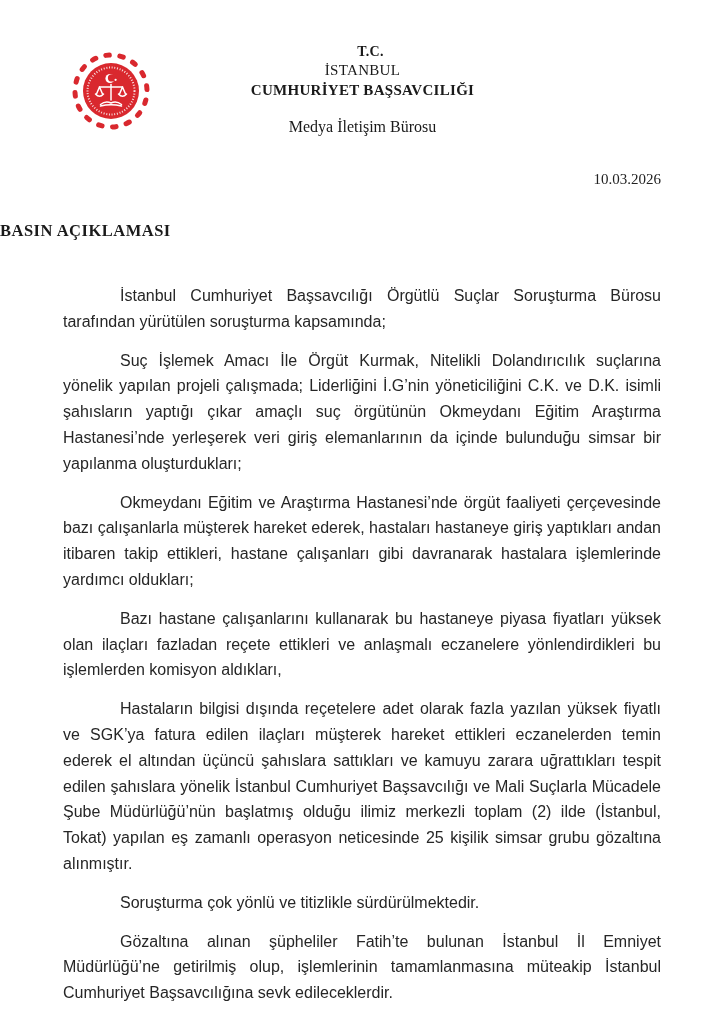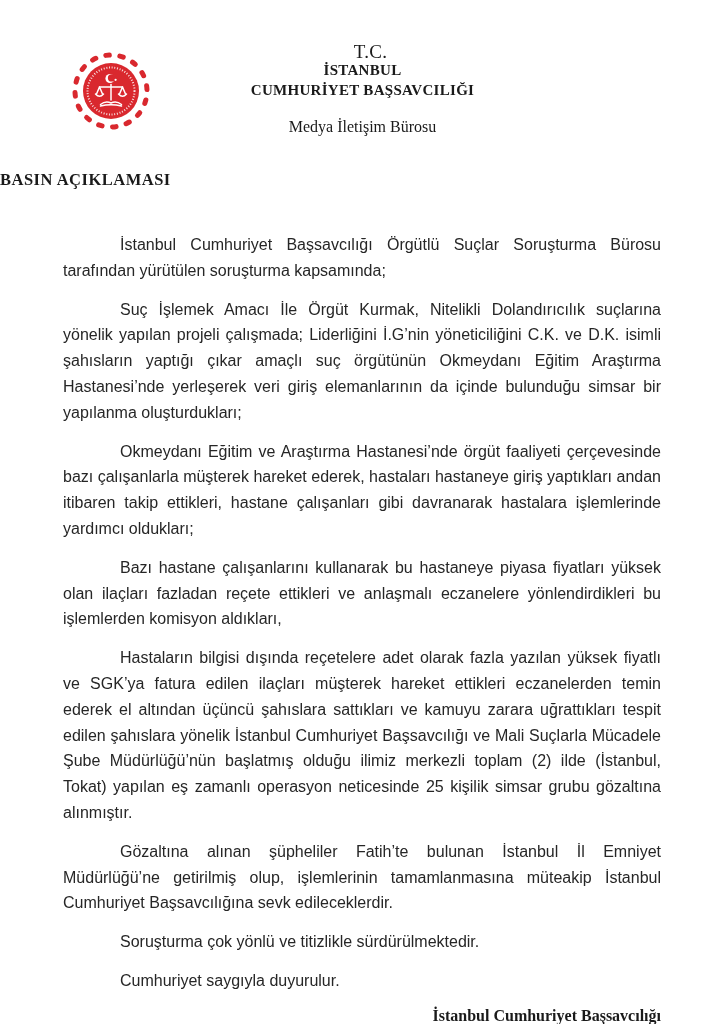--- a/index.html
+++ b/index.html
@@ -10,22 +10,22 @@
   *{box-sizing:border-box;}
   html,body{margin:0;padding:0;background:#e8e8e8;}
   .page{
     width:725px;height:1024px;margin:0 auto;background:#ffffff;
     position:relative;overflow:hidden;
     font-family:"Liberation Serif", serif;color:var(--head-text);
   }
   .header{position:relative;padding-top:42px;}
   .emblem{position:absolute;left:72px;top:52px;width:78px;height:78px;}
   .header-lines{text-align:center;}
-  .h-tc{font-weight:400;font-size:19px;letter-spacing:.3px;line-height:19px;padding-left:16px;}
-  .h-city{font-weight:700;font-size:15px;letter-spacing:.3px;line-height:19px;}
+  .h-tc{font-weight:700;font-size:14px;letter-spacing:.3px;line-height:19px;padding-left:16px;}
+  .h-city{font-weight:400;font-size:15px;letter-spacing:.3px;line-height:19px;}
   .h-office{font-weight:700;font-size:15px;letter-spacing:.3px;line-height:20px;}
   .h-bureau{font-weight:400;font-size:16px;line-height:20px;margin-top:17px;}
   .date-row{margin-top:34px;padding-right:64px;text-align:right;
     font-size:15px;color:#222;}
   .doc-title{margin-top:33px;text-align:left;font-weight:700;
     font-size:16.5px;letter-spacing:.5px;}
   .content{margin:42px 64px 0 63px;}
   .content p{
     margin:0 0 13px 0;
     font-family:"Liberation Sans", sans-serif;
@@ -72,29 +72,30 @@
     </svg>
 
     <div class="header-lines">
       <div class="h-tc">T.C.</div>
       <div class="h-city">İSTANBUL</div>
       <div class="h-office">CUMHURİYET BAŞSAVCILIĞI</div>
       <div class="h-bureau">Medya İletişim Bürosu</div>
     </div>
   </div>
 
+  <div class="date-row">10.03.2026</div>
 
   <div class="doc-title">BASIN AÇIKLAMASI</div>
 
   <div class="content">
     <p>İstanbul Cumhuriyet Başsavcılığı Örgütlü Suçlar Soruşturma Bürosu tarafından yürütülen soruşturma kapsamında;</p>
     <p>Suç İşlemek Amacı İle Örgüt Kurmak, Nitelikli Dolandırıcılık suçlarına yönelik yapılan projeli çalışmada; Liderliğini İ.G’nin yöneticiliğini C.K. ve D.K. isimli şahısların yaptığı çıkar amaçlı suç örgütünün Okmeydanı Eğitim Araştırma Hastanesi’nde yerleşerek veri giriş elemanlarının da içinde bulunduğu simsar bir yapılanma oluşturdukları;</p>
     <p>Okmeydanı Eğitim ve Araştırma Hastanesi’nde örgüt faaliyeti çerçevesinde bazı çalışanlarla müşterek hareket ederek, hastaları hastaneye giriş yaptıkları andan itibaren takip ettikleri,  hastane çalışanları gibi davranarak hastalara işlemlerinde yardımcı oldukları;</p>
     <p>Bazı hastane çalışanlarını kullanarak bu hastaneye piyasa fiyatları yüksek olan ilaçları fazladan reçete ettikleri ve anlaşmalı eczanelere yönlendirdikleri bu işlemlerden komisyon aldıkları,</p>
     <p>Hastaların bilgisi dışında reçetelere adet olarak fazla yazılan yüksek fiyatlı ve SGK’ya fatura edilen ilaçları müşterek hareket ettikleri eczanelerden temin ederek el altından üçüncü şahıslara sattıkları ve kamuyu zarara uğrattıkları tespit edilen şahıslara yönelik İstanbul Cumhuriyet Başsavcılığı ve Mali Suçlarla Mücadele Şube Müdürlüğü’nün başlatmış olduğu ilimiz merkezli toplam (2) ilde (İstanbul, Tokat) yapılan eş zamanlı operasyon neticesinde 25 kişilik simsar grubu gözaltına alınmıştır.</p>
+    <p>Soruşturma çok yönlü ve titizlikle sürdürülmektedir.</p>
     <p>Gözaltına alınan şüpheliler Fatih’te bulunan İstanbul İl Emniyet Müdürlüğü’ne getirilmiş olup, işlemlerinin tamamlanmasına müteakip İstanbul Cumhuriyet Başsavcılığına sevk edileceklerdir.</p>
-    <p>Soruşturma çok yönlü ve titizlikle sürdürülmektedir.</p>
     <p>Cumhuriyet saygıyla duyurulur.</p>
   </div>
 
   <div class="signature">İstanbul Cumhuriyet Başsavcılığı</div>
 
 </div>
 
 </body></html>

